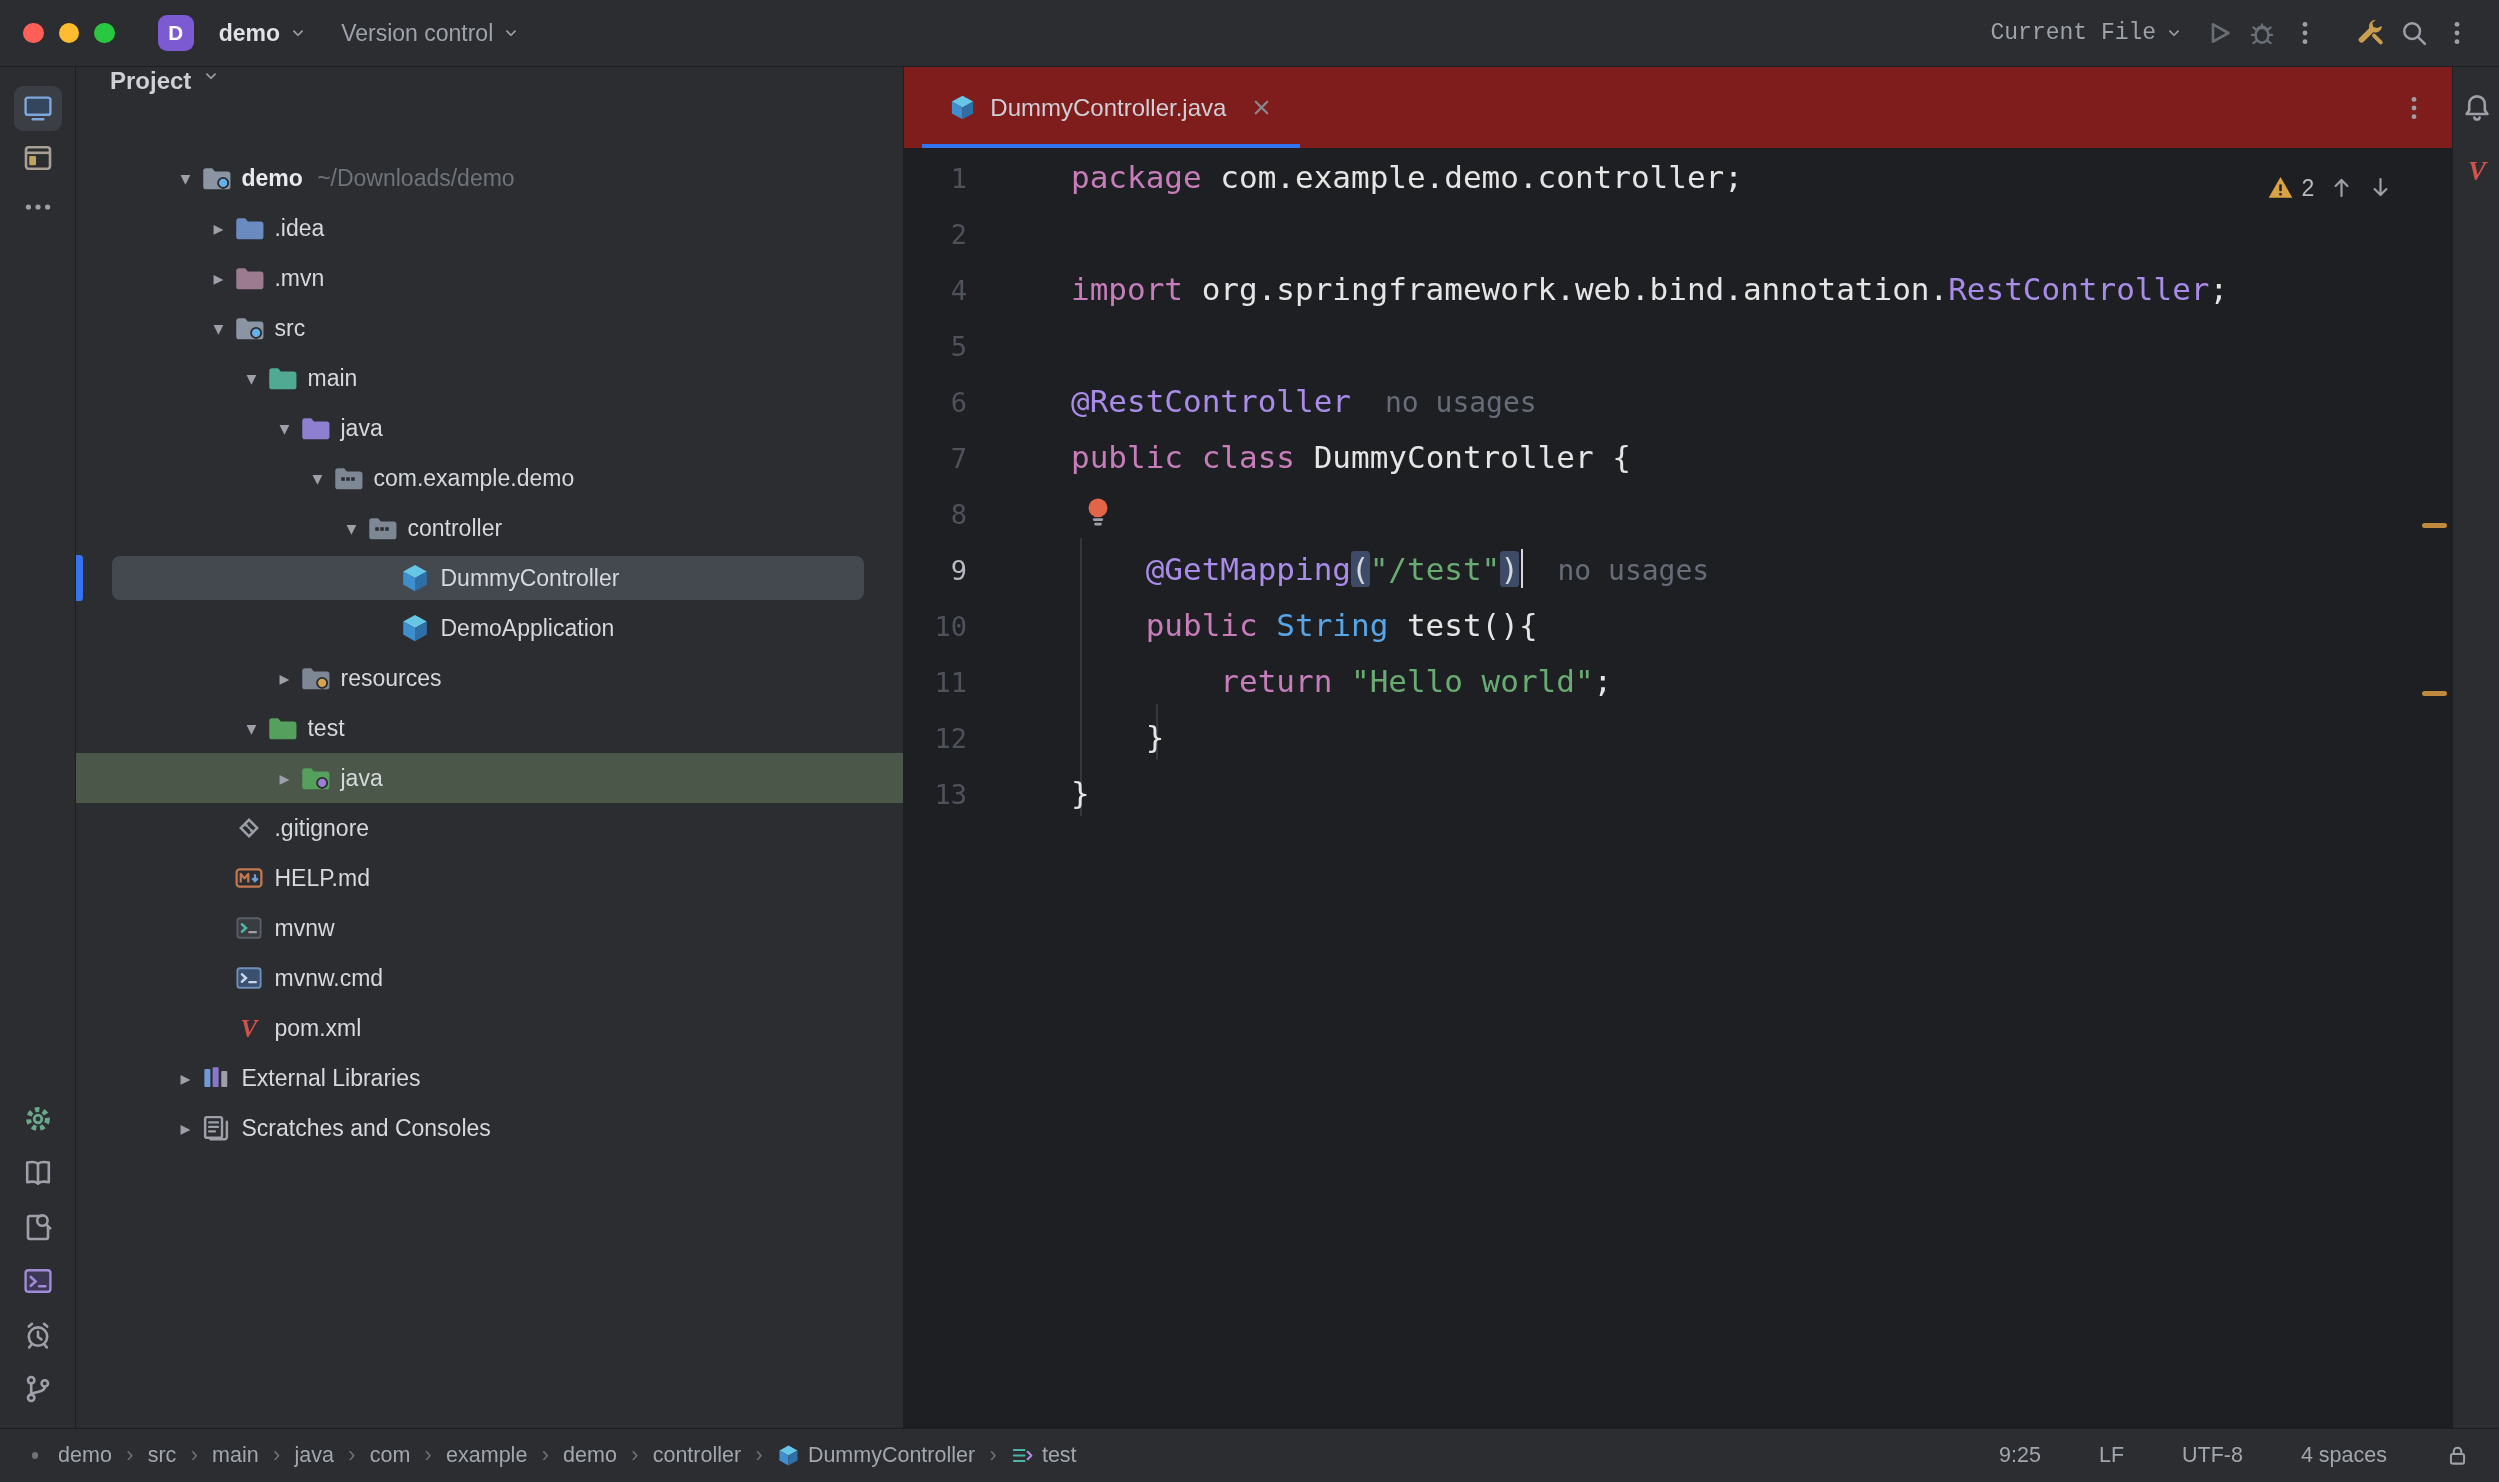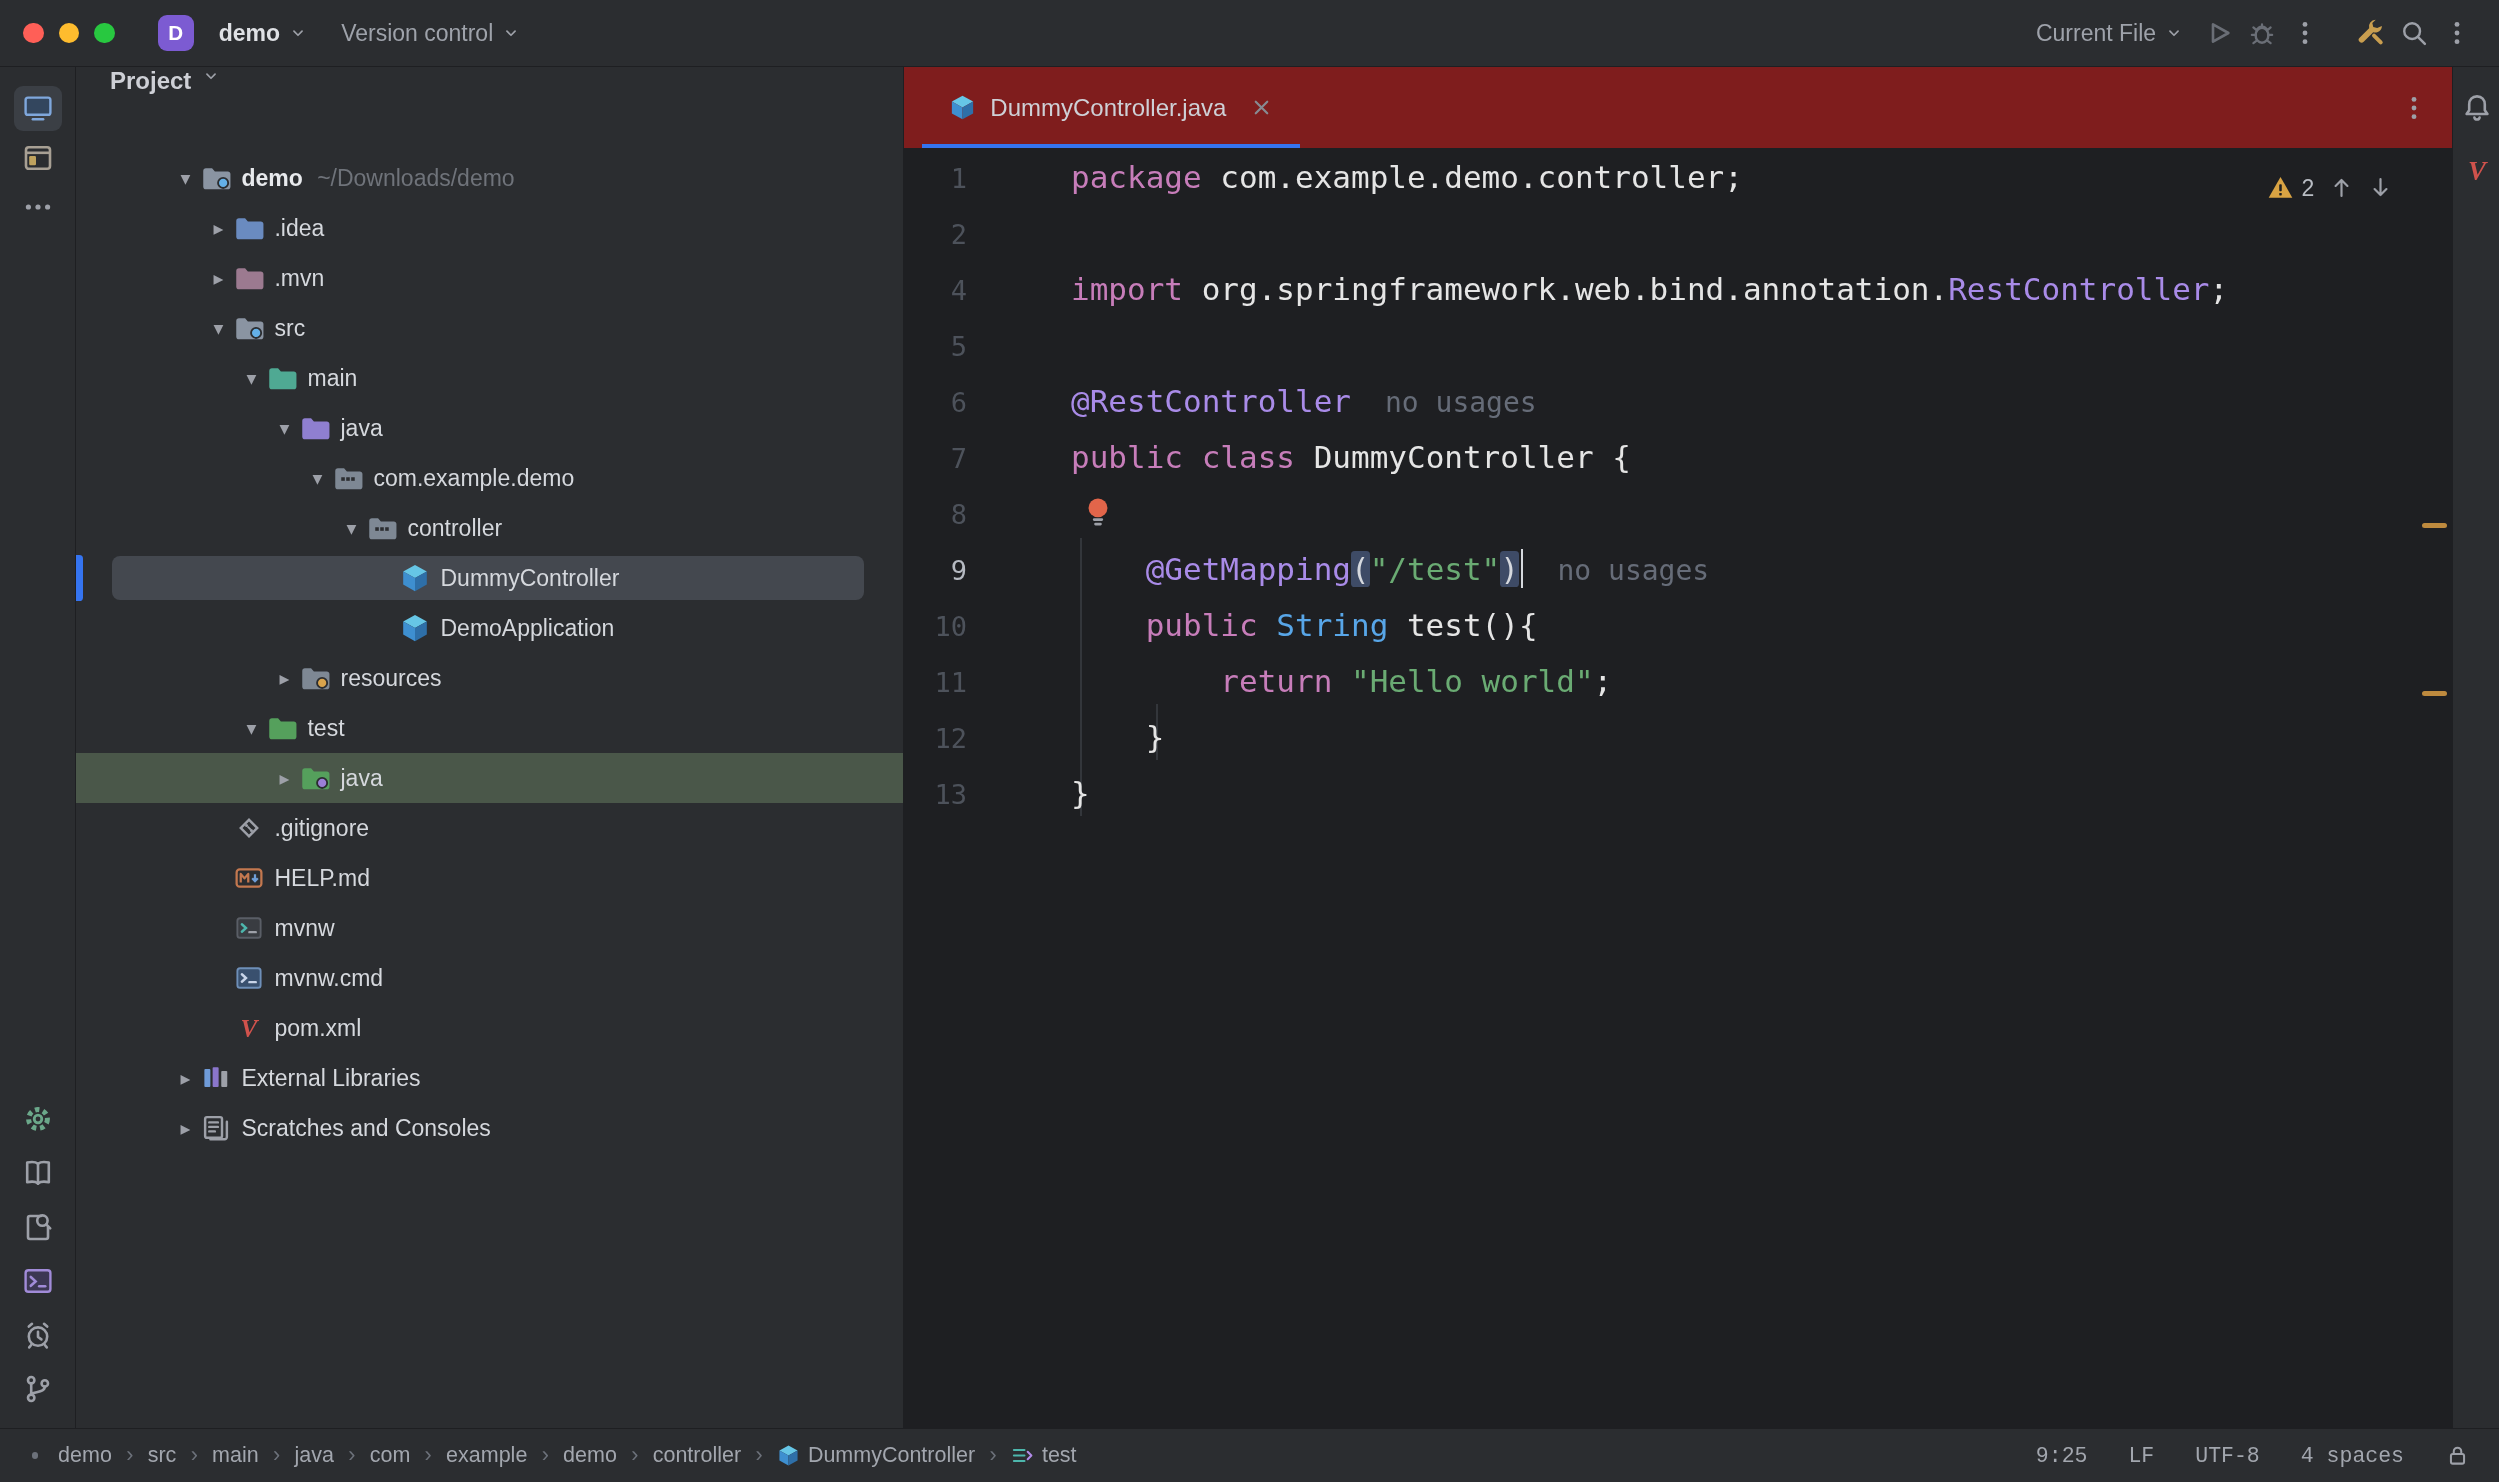--- a/index.html
+++ b/index.html
@@ -15,21 +15,21 @@
     display:flex; align-items:center; padding:0 21.5px 0 23px; }
   .traffic { display:flex; gap:15px; margin-right:43px; }
   .tl { width:20.6px; height:20.6px; border-radius:50%; }
   .tl.c { background:#FF5F57; } .tl.m { background:#FEBC2E; } .tl.z { background:#28C840; }
   .proj-badge { width:36px; height:36px; border-radius:9px; background:var(--badge,#7C5BD2);
     color:#fff; font-size:20.6px; font-weight:bold; display:flex; align-items:center; justify-content:center; }
   .tb-item { display:flex; align-items:center; gap:9px; margin-left:16px; font-size:23px;
     color:#9EA2AA; padding:7.2px 9px; border-radius:7.2px; }
   .tb-item .strong { color:#DFE1E5; font-weight:600; }
   .chev { width:18px; height:18px; color:#9DA0A8; display:inline-flex; }
-  .tb-right { margin-left:auto; display:flex; align-items:center; gap:5.4px; }
+  .tb-right { margin-left:auto; display:flex; align-items:center; gap:5.4px;font-family:Liberation Mono, monospace; }
   .tbbtn { width:43px; height:41px; border-radius:7.2px; display:flex; align-items:center;
     justify-content:center; }
   .tbbtn .ic { width:30px; height:30px; }
   .tb-divider { width:23px; }
 
   
   .main { flex:1; display:flex; min-height:0; }
 
   .leftstrip { flex:0 0 76px; background:#2B2D30; border-right:0.9px solid #1E1F22;
     display:flex; flex-direction:column; align-items:center; padding:14.3px 0 12.5px; }
@@ -100,21 +100,21 @@
   .rsbtn .ic { width:32px; height:32px; }
 
   
   .statusbar { flex:0 0 54px; background:#2B2D30; border-top:0.9px solid #1E1F22;
     display:flex; align-items:center; padding:0 30px 0 32px; font-size:21.5px; color:#A2A6AE; }
   .crumbs { display:flex; align-items:center; min-width:0; }
   .crumb { display:flex; align-items:center; gap:8px; padding:1.8px 1.8px; }
   .crumb .cicon { width:23px; height:23px; }
   .csep { color:#6C717A; margin:0 12.5px; font-size:21.5px; }
   .cdot { width:6.3px; height:6.3px; border-radius:50%; background:#6C717A; margin-right:18px; }
-  .status-right { margin-left:auto; display:flex; align-items:flex-end; gap:41px;font-family:Liberation Mono, monospace; }
+  .status-right { margin-left:auto; display:flex; align-items:flex-end; gap:58px; }
   .status-right .ic { width:25px; height:25px; color:#9DA0A8; }
 </style>
 </head>
 <body>
 
 <div class="app">
 
   <header class="titlebar">
     <div class="traffic">
       <span class="tl c"></span>

